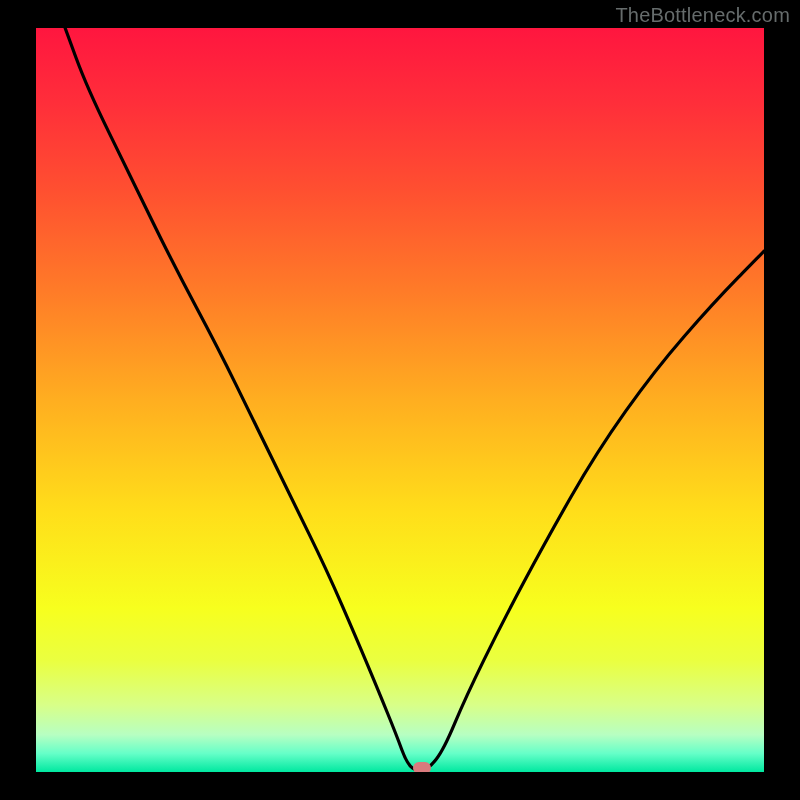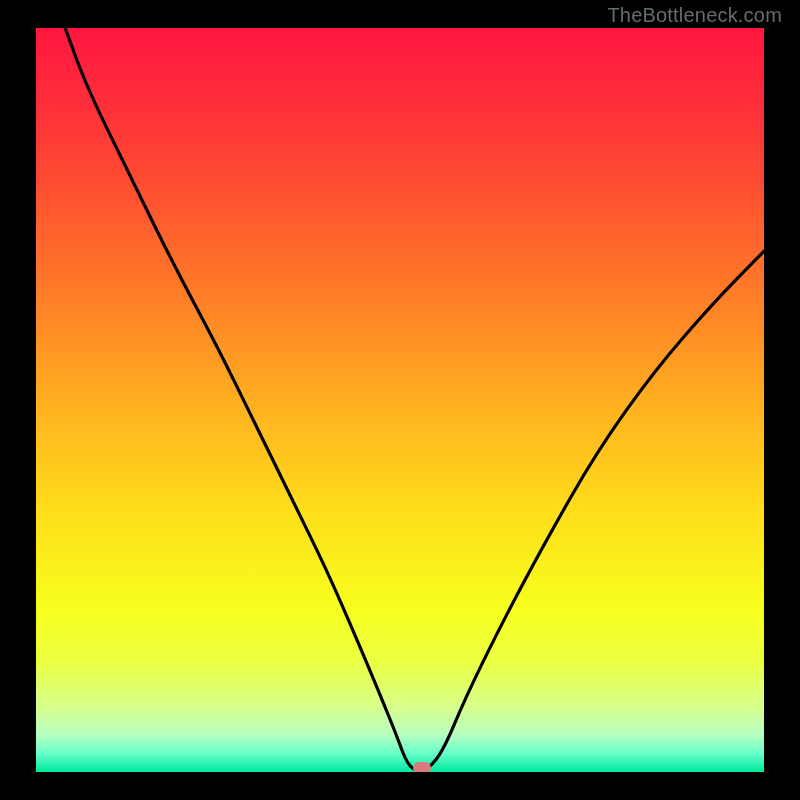--- a/index.html
+++ b/index.html
@@ -29,21 +29,21 @@
     position: absolute;
     inset: 0;
   }
   .curve {
     position: absolute;
     inset: 0;
   }
   .watermark {
     position: absolute;
     top: 4px;
-    right: 18px;
+    right: 10px;
     color: #666c6c;
     font-size: 20px;
     letter-spacing: 0.2px;
     font-weight: 500;
     user-select: none;
     text-align: right;
   }
   .marker {
     position: absolute;
     width: 18px;

